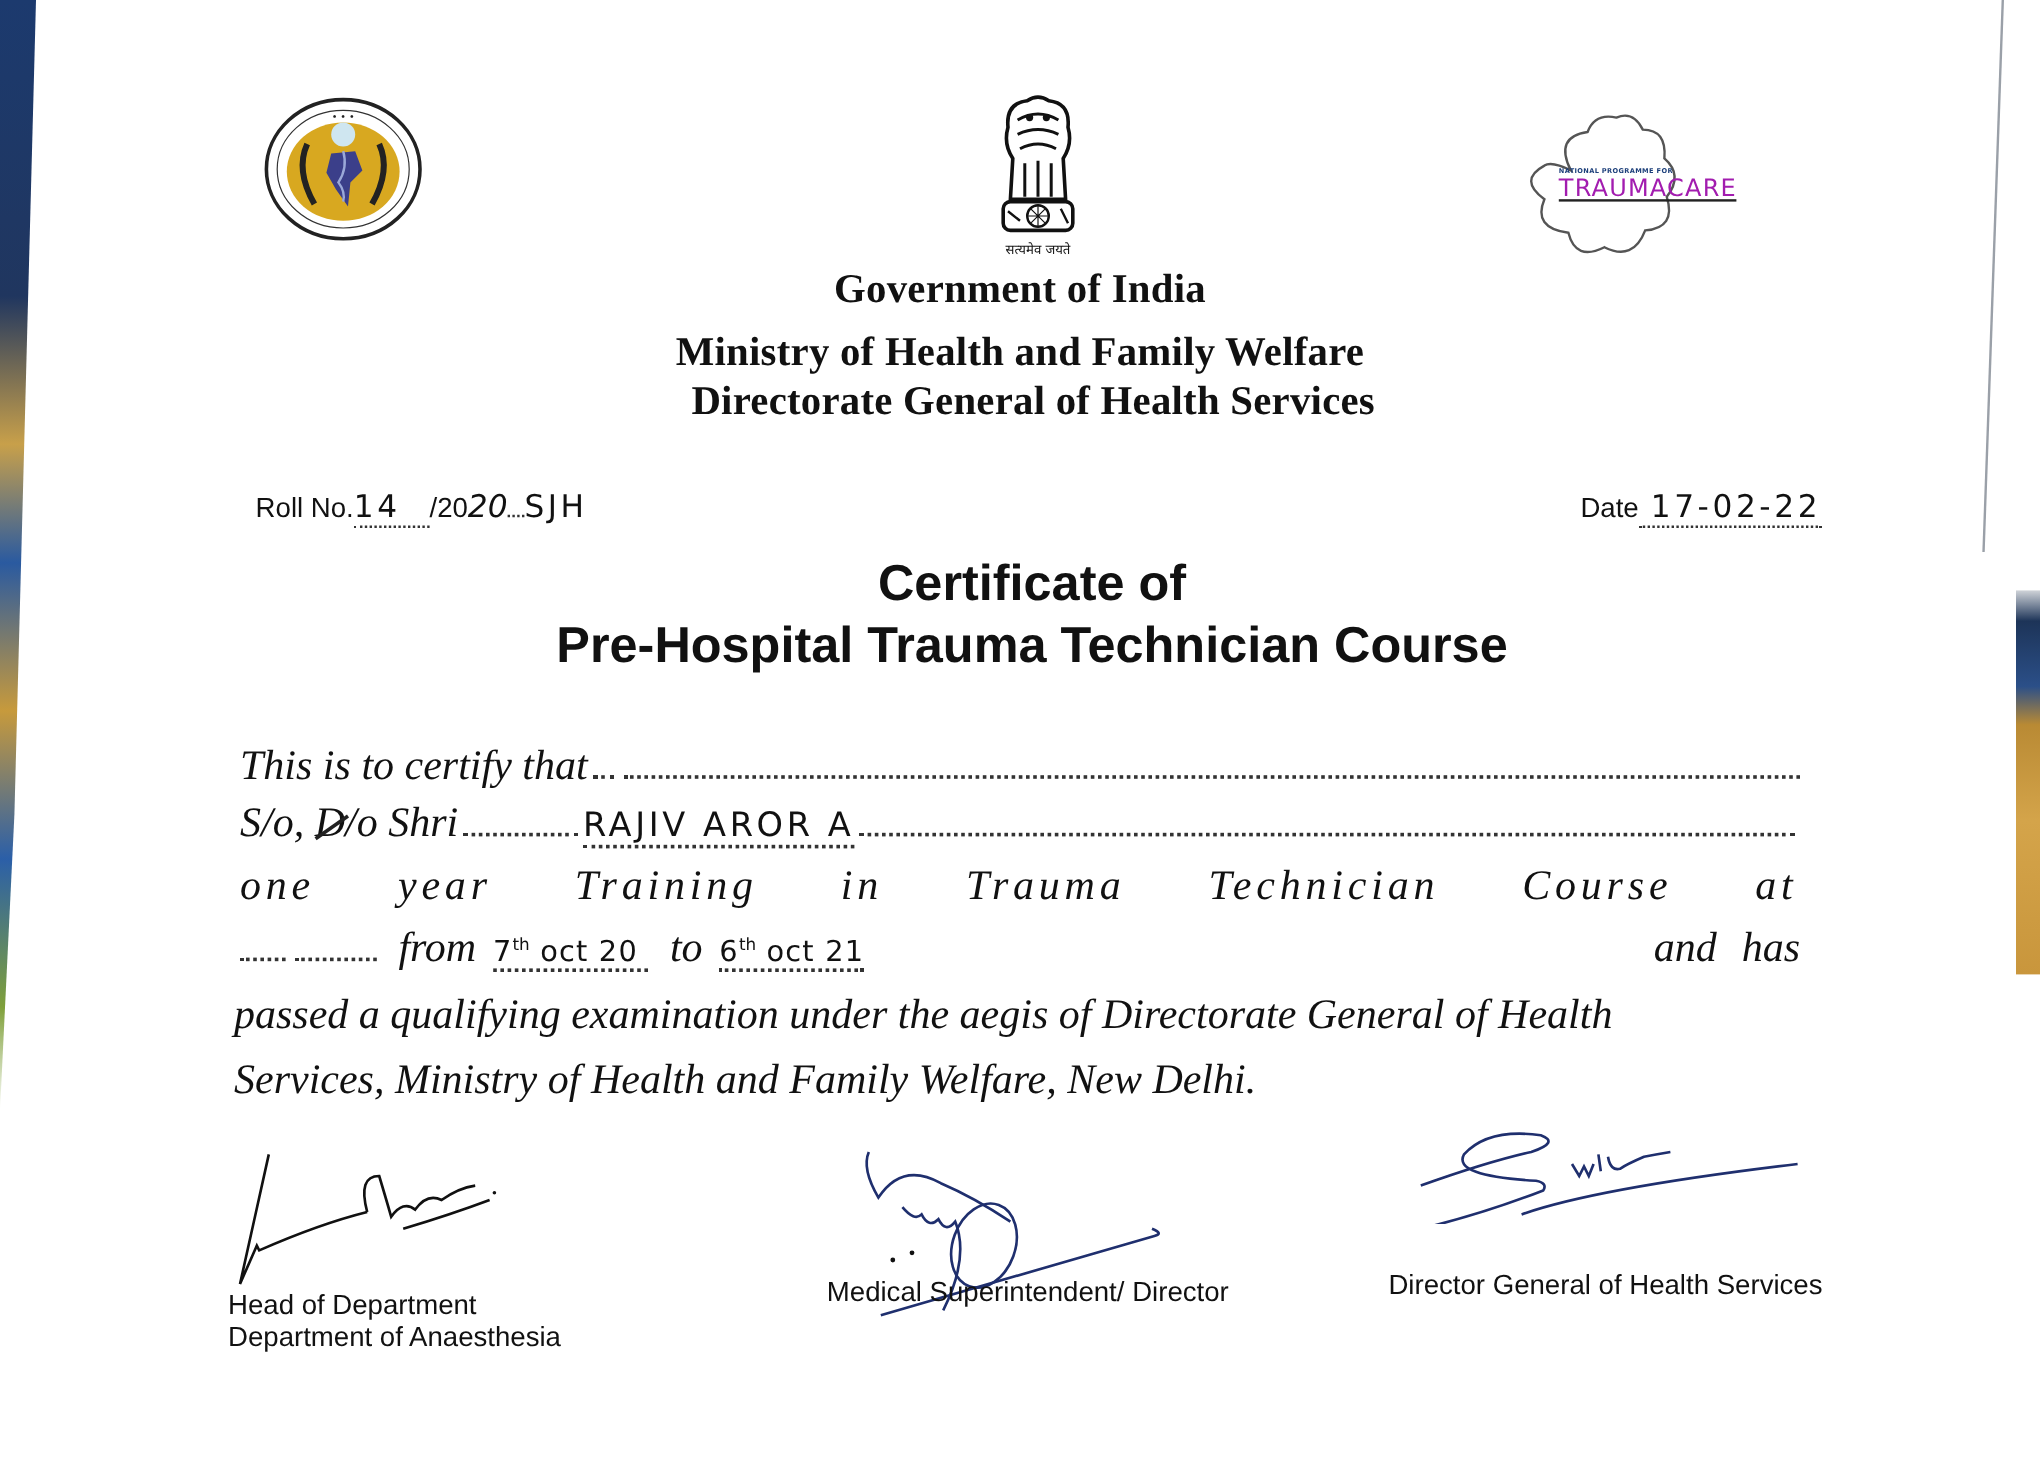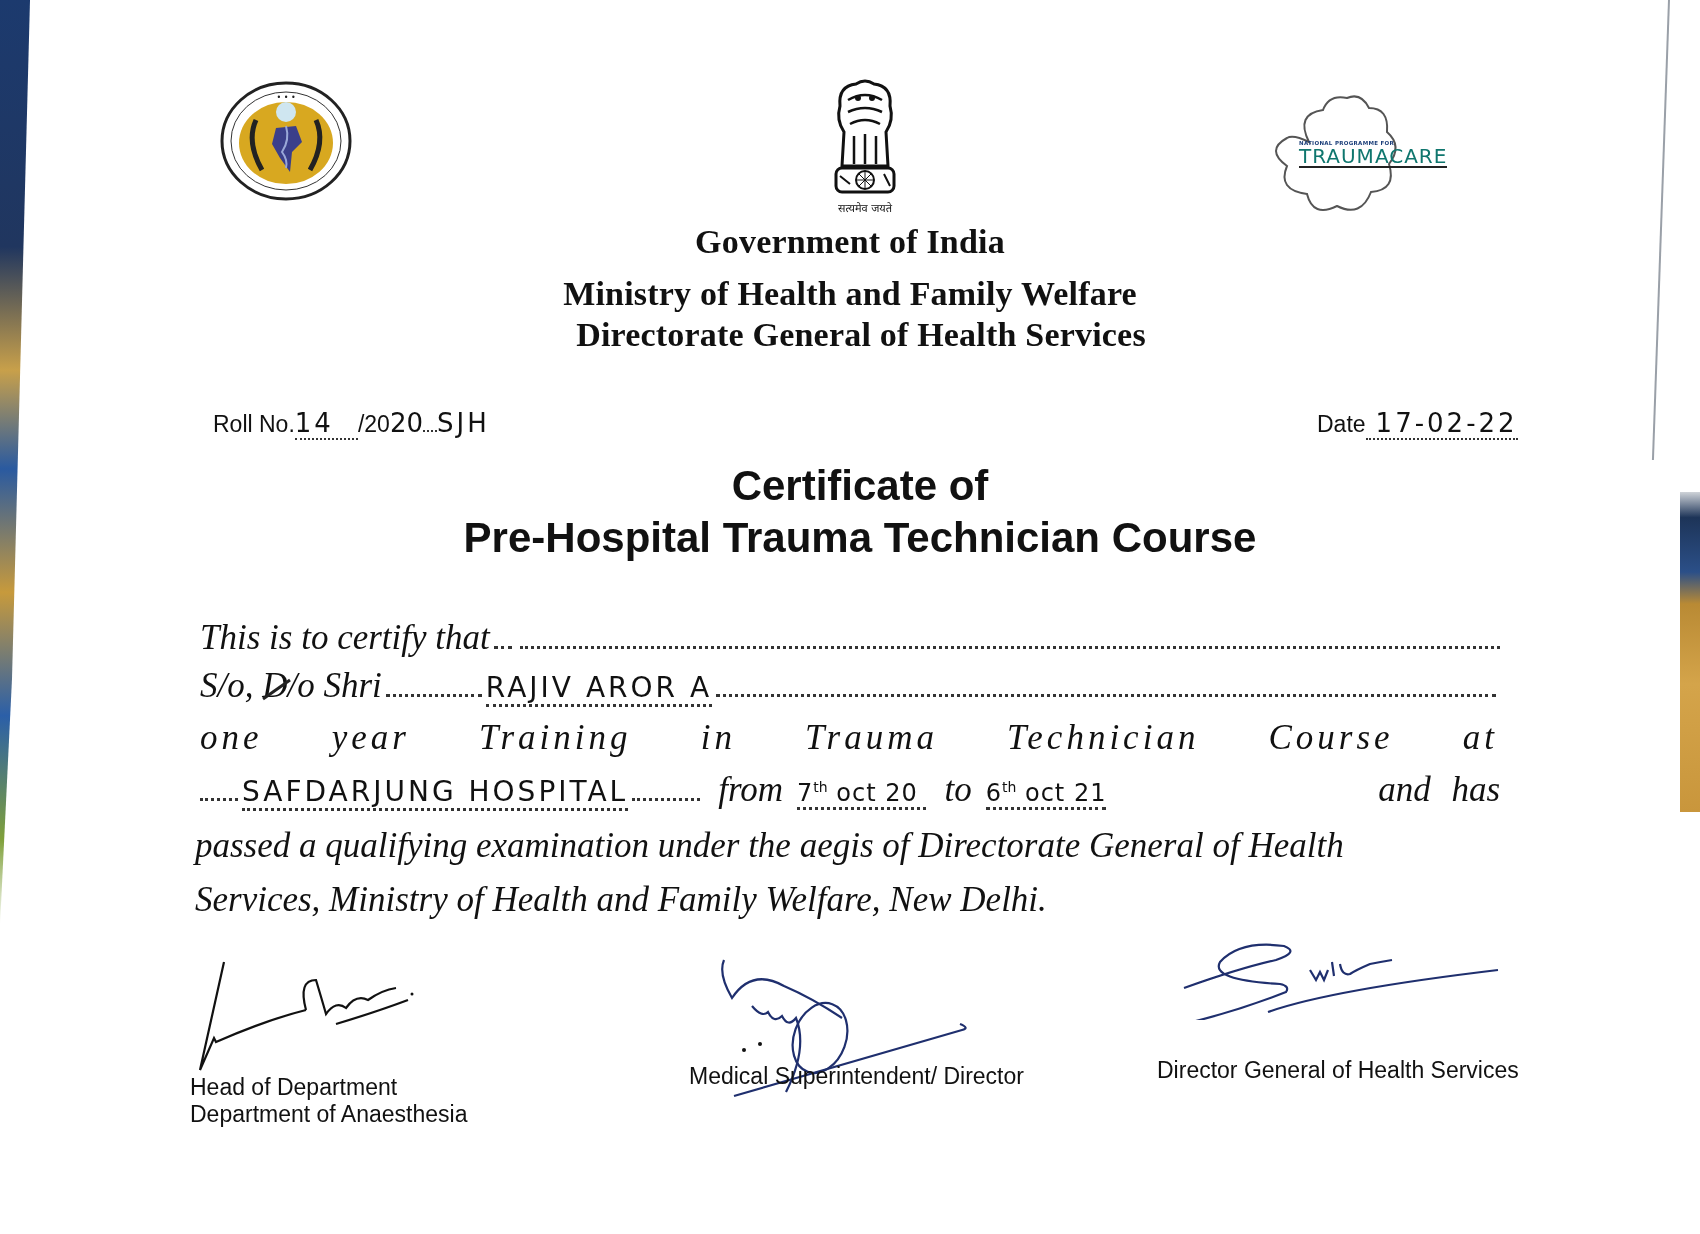--- a/index.html
+++ b/index.html
@@ -79,29 +79,29 @@
   <path d="M38 104 L56 104 M47 95 L47 113 M41 98 L53 110 M53 98 L41 110" stroke="#111" stroke-width="1"></path>
   <path d="M22 100 L32 108 M66 98 L72 110" stroke="#111" stroke-width="2"></path>
   <text x="47" y="136" font-size="11" text-anchor="middle" fill="#111" font-family="DejaVu Sans, sans-serif">सत्यमेव जयते</text>
 </svg>
 
 <div class="abs trauma-logo">
   <svg width="232" height="132" viewBox="0 0 232 132" style="position:absolute;left:0;top:0;">
     <path d="M52 48 Q38 20 66 16 Q72 0 90 4 Q104 -2 112 14 Q132 14 130 38 Q146 52 132 70 Q140 96 114 98 Q104 124 80 112 Q56 124 50 100 Q20 96 30 72 Q8 56 30 44 Q36 40 52 48 Z" fill="none" stroke="#555" stroke-width="2" transform="translate(0,6)"></path>
   </svg>
   <div class="abs" style="left:42px;top:52px;font-family:'DejaVu Sans',sans-serif;font-size:5.5px;font-weight:bold;color:#1c3f7a;letter-spacing:0.3px;">NATIONAL PROGRAMME FOR</div>
-  <div class="abs" style="left:42px;top:58px;font-family:'DejaVu Sans',sans-serif;font-size:20px;color:#0f766e;letter-spacing:1px;border-bottom:2px solid #222;line-height:20px;">TRAUMACARE</div>
+  <div class="abs" style="left:42px;top:58px;font-family:'DejaVu Sans',sans-serif;font-size:20px;color:#a21caf;letter-spacing:1px;border-bottom:2px solid #222;line-height:20px;">TRAUMACARE</div>
 </div>
 
 <div class="abs gov gov1">Government of India</div>
 <div class="abs gov gov2">Ministry of Health and Family Welfare</div>
 <div class="abs gov gov3">Directorate General of Health Services</div>
 
 <div class="abs roll">
-  <span>Roll No.</span><span class="hand dots" style="padding-right:24px;">14</span><span>/20</span><span class="hand" style="letter-spacing:0;">20</span><span class="dots" style="display:inline-block;width:14px;"></span><span class="hand">SJH</span>
+  <span>Roll No.</span><span class="hand dots" style="padding-right:24px;">14</span><span>/20</span><span class="hand" style="letter-spacing:0;font-style:italic;">20</span><span class="dots" style="display:inline-block;width:14px;"></span><span class="hand">SJH</span>
 </div>
 
 <div class="abs date">
   <span>Date</span><span class="hand dots" style="padding-left:10px;text-align:right;">17-02-22</span>
 </div>
 
 <div class="abs cert-title ct1">Certificate of</div>
 <div class="abs cert-title ct2">Pre-Hospital Trauma Technician Course</div>
 
 <div class="abs body-line bl1">
@@ -123,21 +123,20 @@
   <span>Training</span>
   <span>in</span>
   <span>Trauma</span>
   <span>Technician</span>
   <span>Course</span>
   <span>at</span>
 </div>
 
 <div class="abs body-line bl4">
   <span class="fill-fixed" style="width:38px;margin-left:0;"></span>
-  <span class="hw" style="border-bottom:3px dotted #333;">SAFDARJUNG   HOSPITAL</span>
   <span class="fill-fixed" style="width:68px;"></span>
   <span style="margin-left:14px;font-family:Liberation Serif, serif;">from</span>
   <span class="hw" style="margin-left:14px;border-bottom:3px dotted #333;font-size:24px;letter-spacing:1px;"><span>7</span><span class="sup">th</span>&nbsp;<span>oct 20</span>&nbsp;</span>
   <span style="margin-left:18px;">to</span>
   <span class="hw" style="margin-left:14px;border-bottom:3px dotted #333;font-size:24px;letter-spacing:1px;"><span>6</span><span class="sup">th</span>&nbsp;<span>oct 21</span></span>
   <span style="margin-left:auto;word-spacing:12px;">and has</span>
 </div>
 
 <div class="abs body-line bl5">passed a qualifying examination under the aegis of Directorate General of Health</div>
 <div class="abs body-line bl6">Services, Ministry of Health and Family Welfare, New Delhi.</div>

